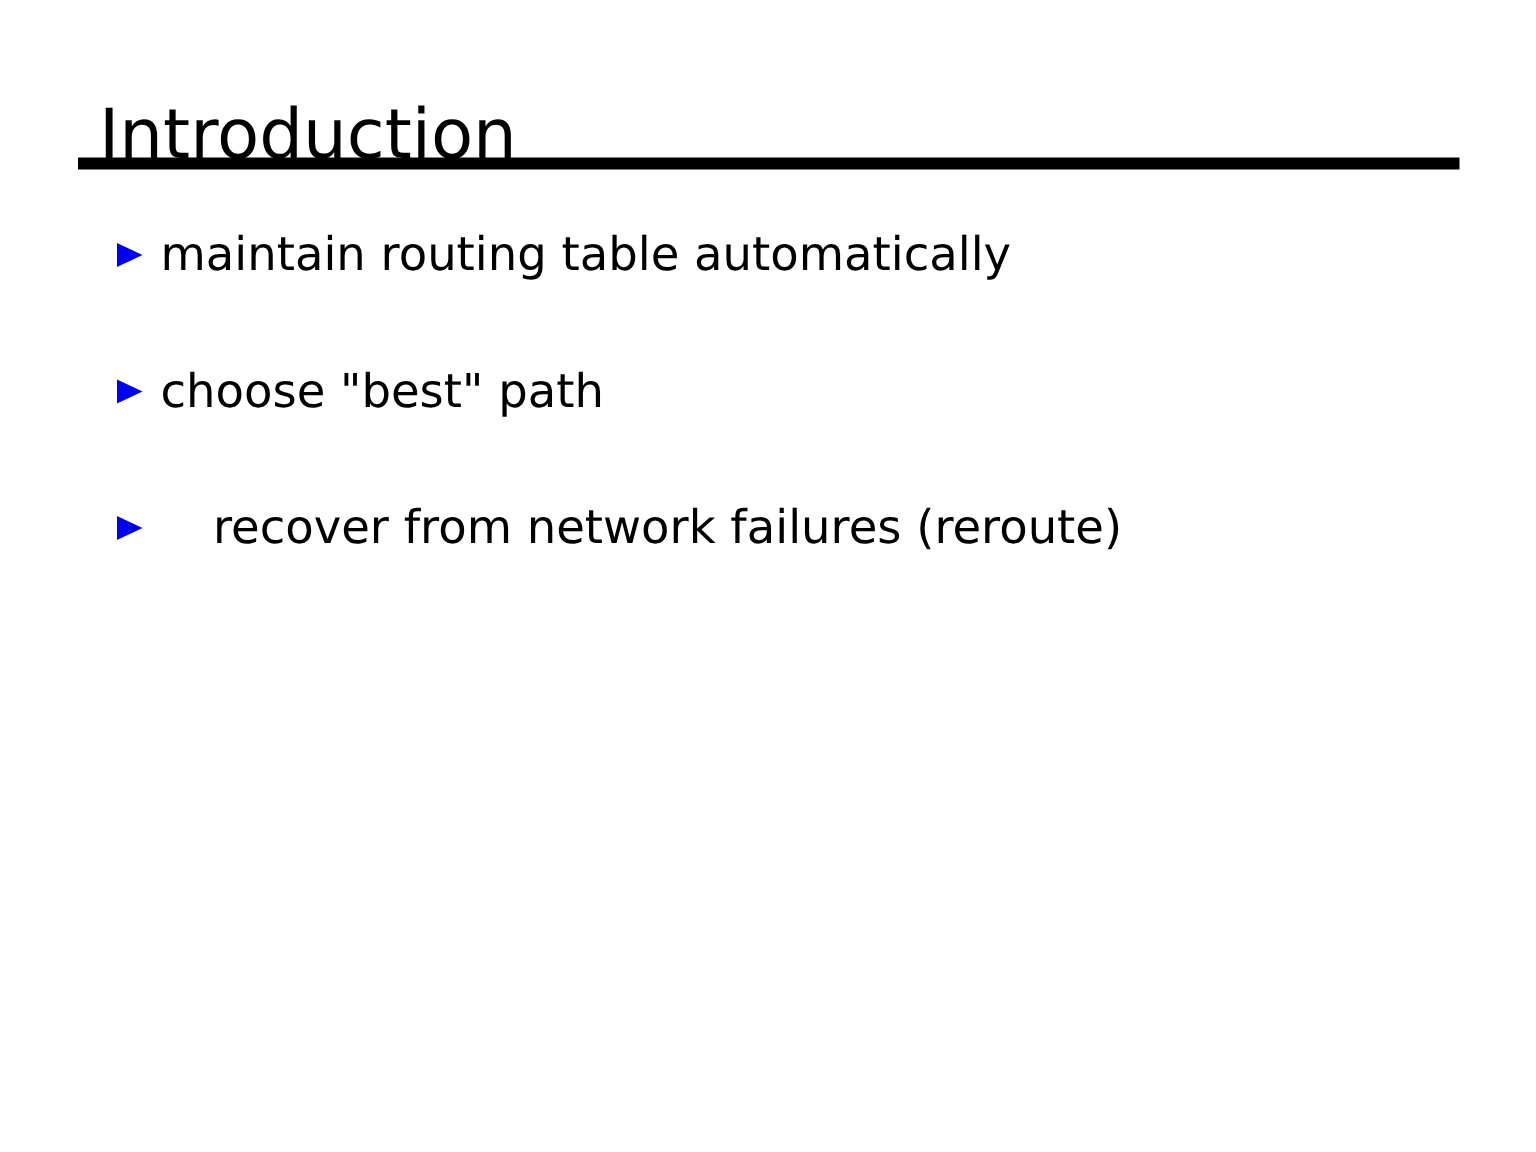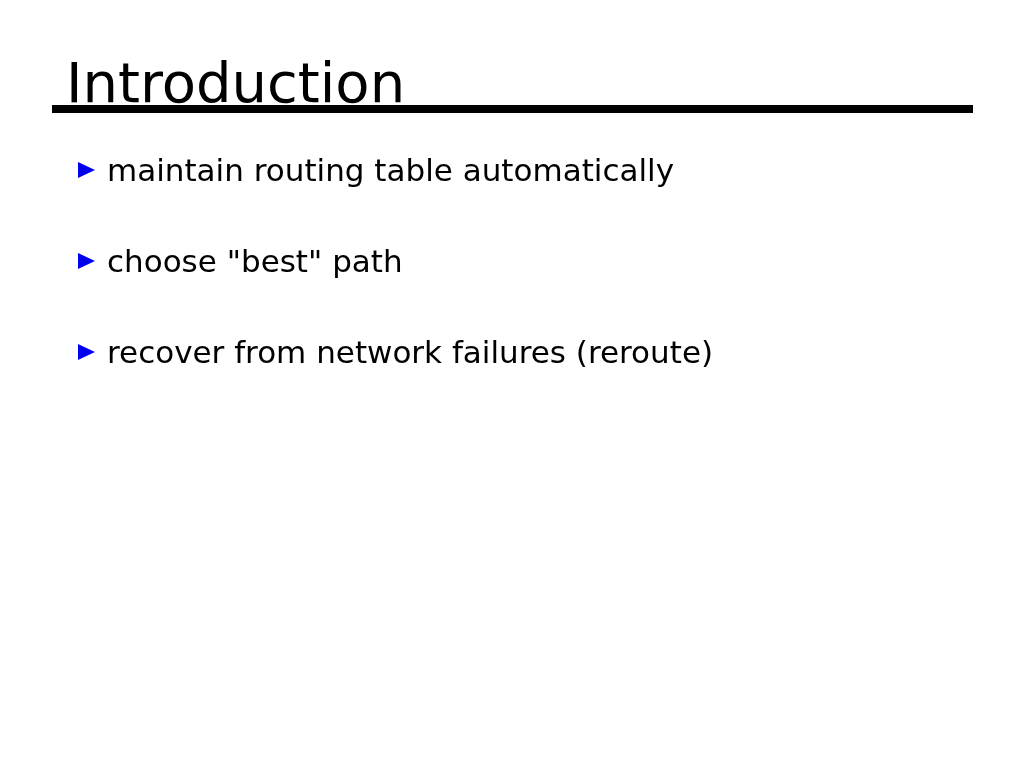--- a/index.html
+++ b/index.html
@@ -14,23 +14,23 @@
     overflow: hidden;
     font-family: "DejaVu Sans", "Liberation Sans", sans-serif;
   }
   .slide {
     position: absolute;
     inset: 0;
   }
   .slide-title {
     position: absolute;
     left: 66px;
-    top: 52px;
+    top: 64px;
     margin: 0;
-    font-size: 56px;
+    font-size: 46px;
     font-weight: 400;
     line-height: 1.1;
     color: #000000;
     letter-spacing: 0px;
     white-space: nowrap;
   }
   .title-rule {
     position: absolute;
     left: 52px;
     top: 105px;
@@ -40,21 +40,21 @@
   }
   .bullet-item {
     position: absolute;
     left: 78px;
     display: flex;
     align-items: center;
     height: 40px;
   }
   .bullet-item.b0 { top: 150px; }
   .bullet-item.b1 { top: 241px; }
-  .bullet-item.b2 { top: 332px; }
+  .bullet-item.b2 { top: 332px; gap: 35px; }
   .bullet-item.b3 { top: 423px; }
   .bullet-marker {
     width: 0;
     height: 0;
     border-left: 17px solid #0000ee;
     border-top: 8px solid transparent;
     border-bottom: 8px solid transparent;
     margin-right: 12px;
     flex: 0 0 auto;
   }

